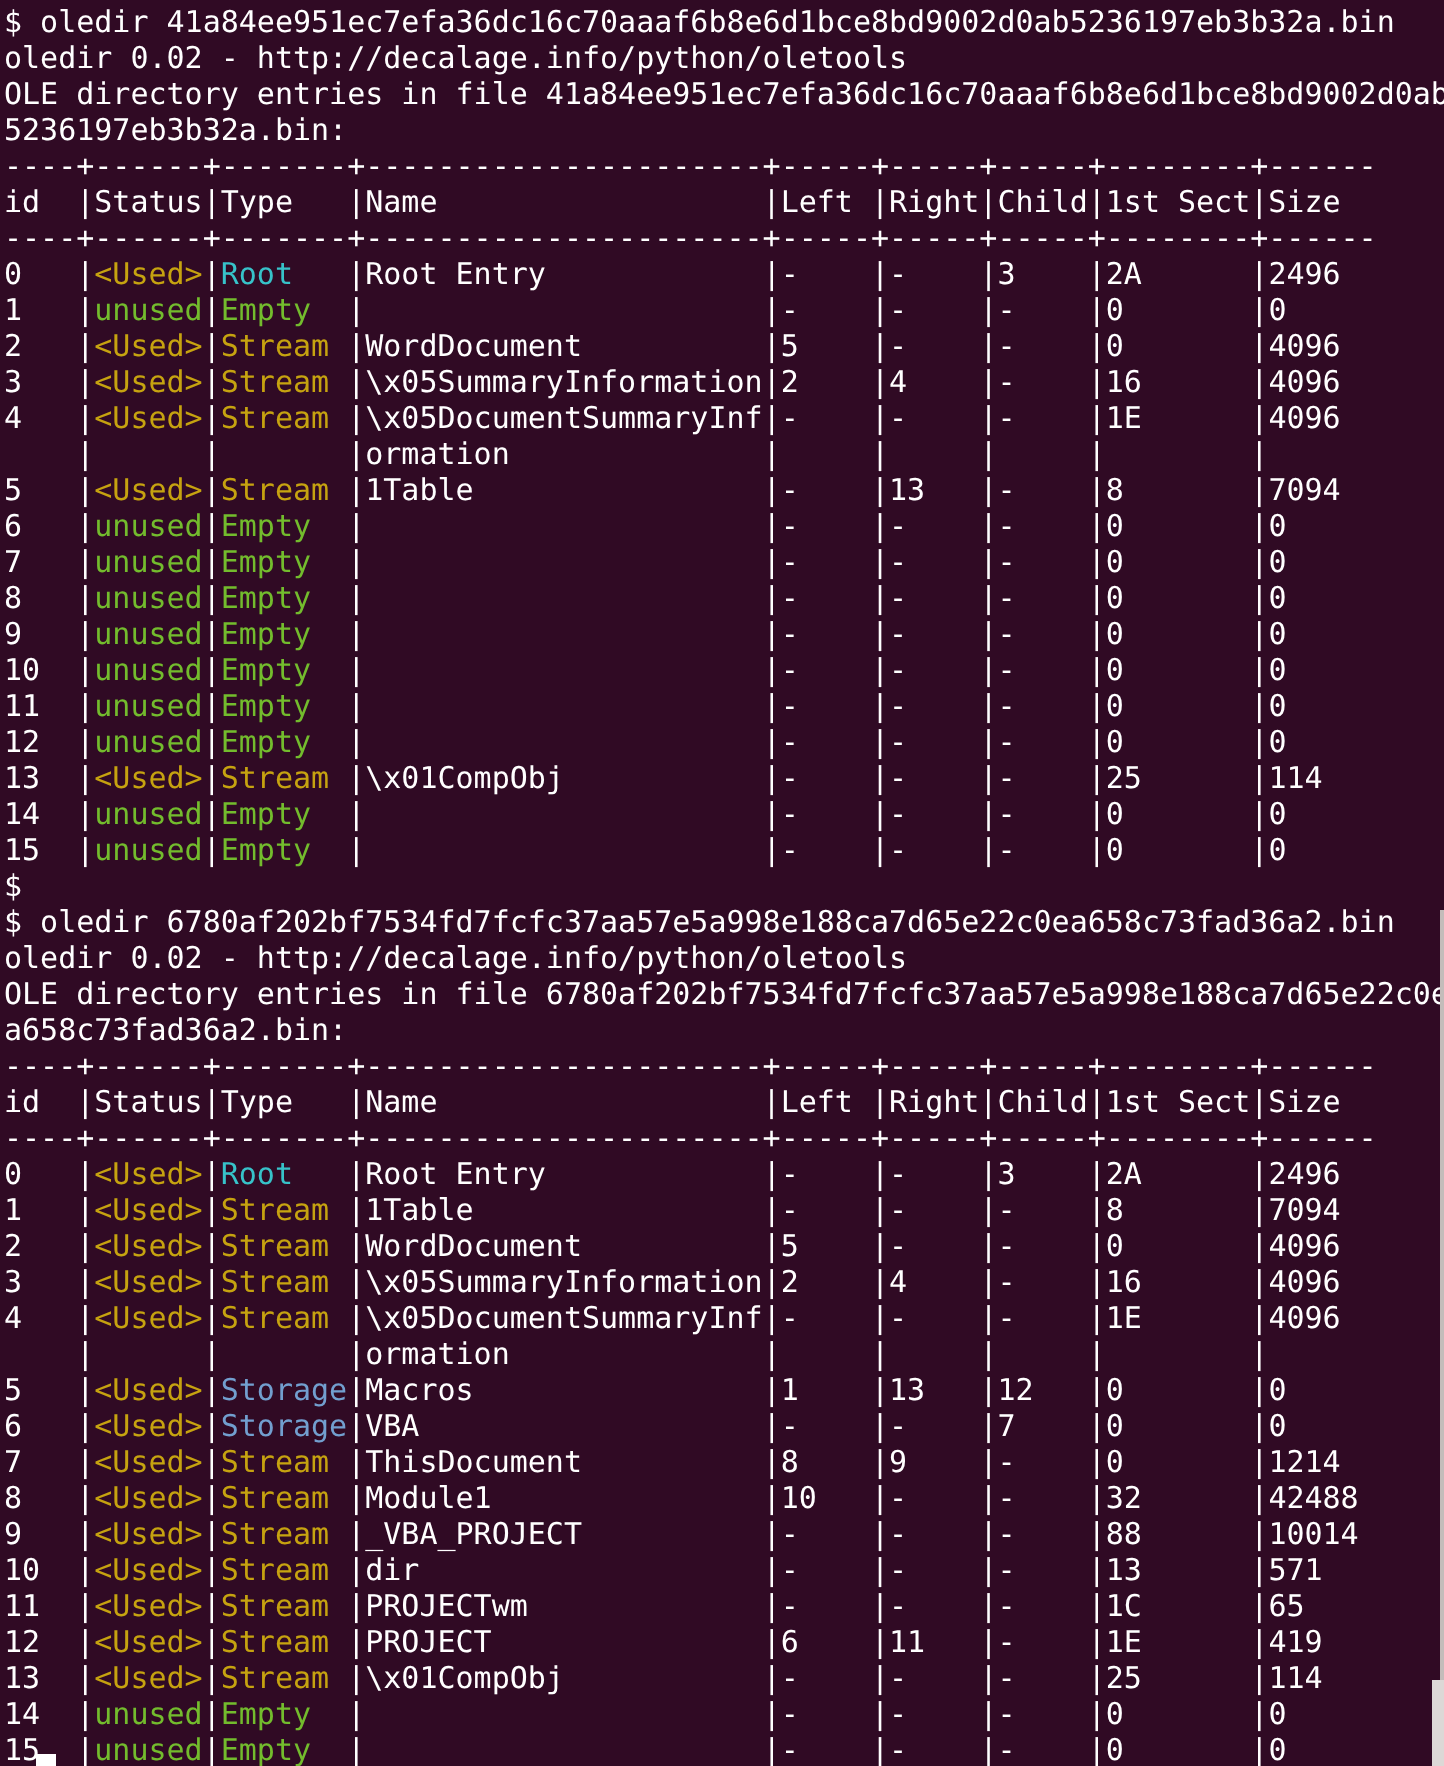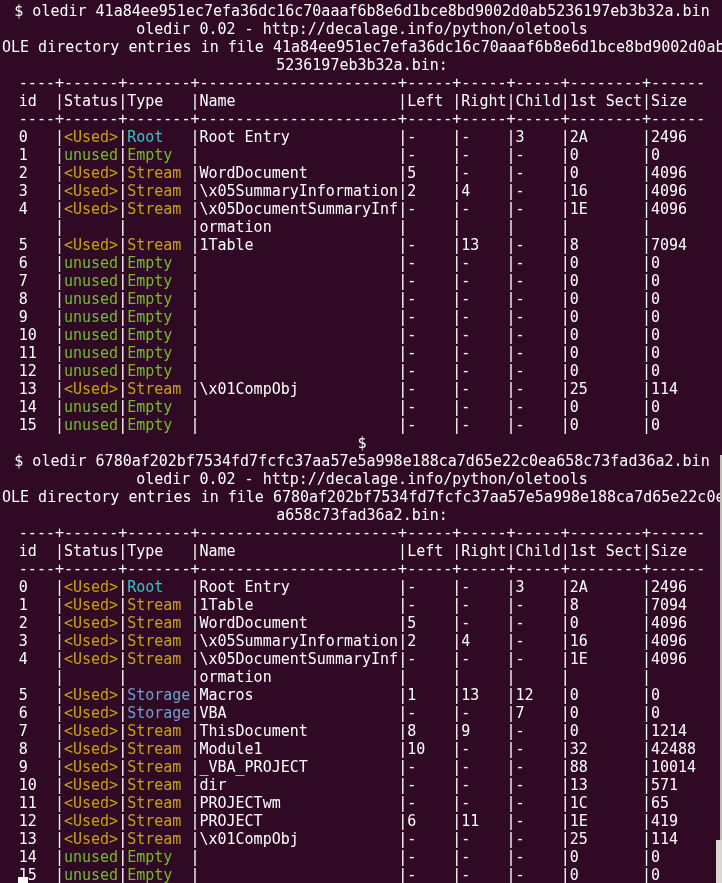--- a/index.html
+++ b/index.html
@@ -13,21 +13,20 @@
     position: relative;
     font-family: "DejaVu Sans Mono", "Liberation Mono", monospace;
   }
   .terminal {
     position: absolute;
     inset: 0;
     padding: 2px 0 0 2px;
     font-size: 15px;
     line-height: 18px;
     white-space: pre;
-    text-align: center;
   }
   .line {
     height: 18px;
     white-space: pre;
   }
   .scrollbar-track {
     position: absolute;
     right: 0;
     top: 455px;
     bottom: 0;

